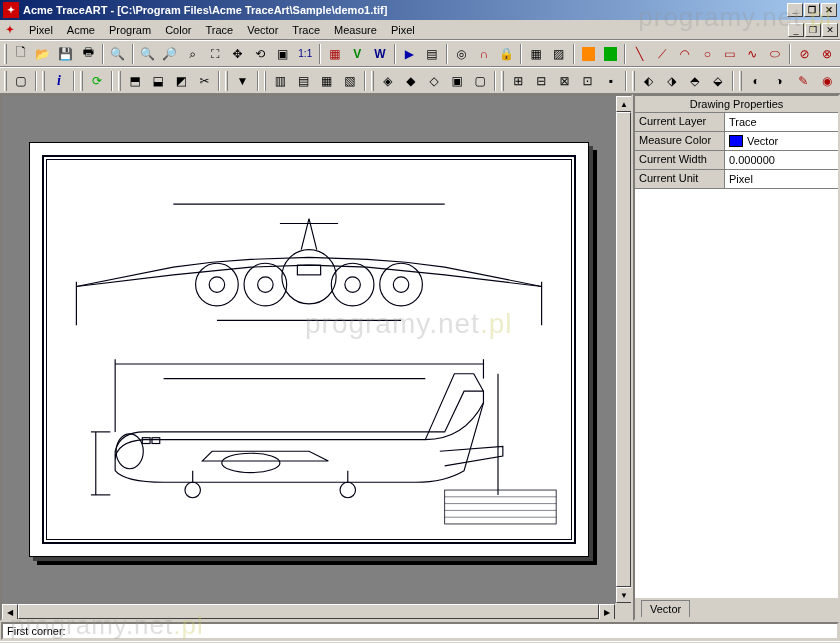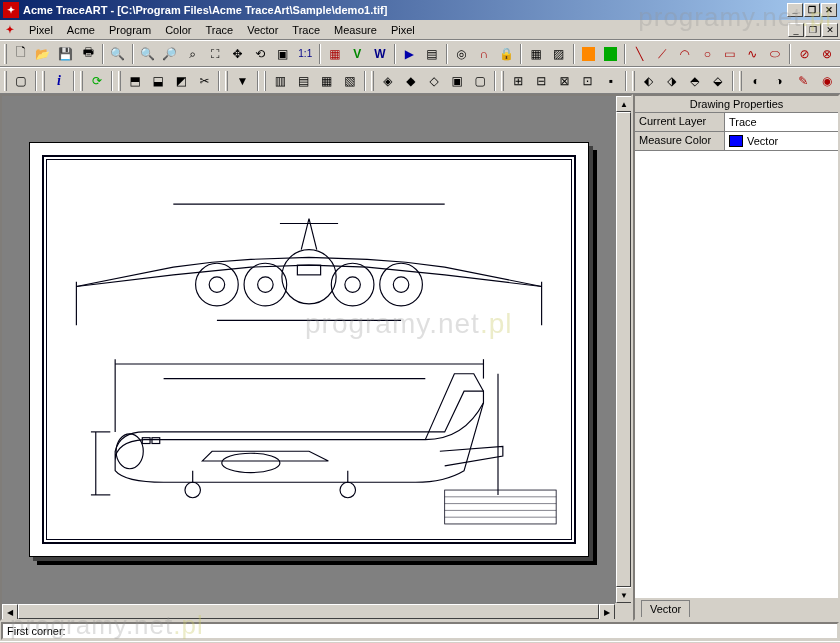--- a/index.html
+++ b/index.html
@@ -297,20 +297,28 @@
         <div class="propkey">Current Layer</div>
         <div class="propval">Trace</div>
       </div>
       <div class="proprow">
         <div class="propkey">Measure Color</div>
         <div class="propval">
             <div class="colorswatch"></div>
             <span>Vector</span>
           </div>
       </div>
+      <div class="proprow">
+        <div class="propkey">Current Width</div>
+        <div class="propval">0.000000</div>
+      </div>
+      <div class="proprow">
+        <div class="propkey">Current Unit</div>
+        <div class="propval">Pixel</div>
+      </div>
     </div>
     <div class="sidepanel-fill"></div>
     <div class="sidepanel-tab">
       <div class="tab">Vector</div>
     </div>
   </div>
 </div>
 
 <div class="cmdline"><span>First corner:</span></div>
 

